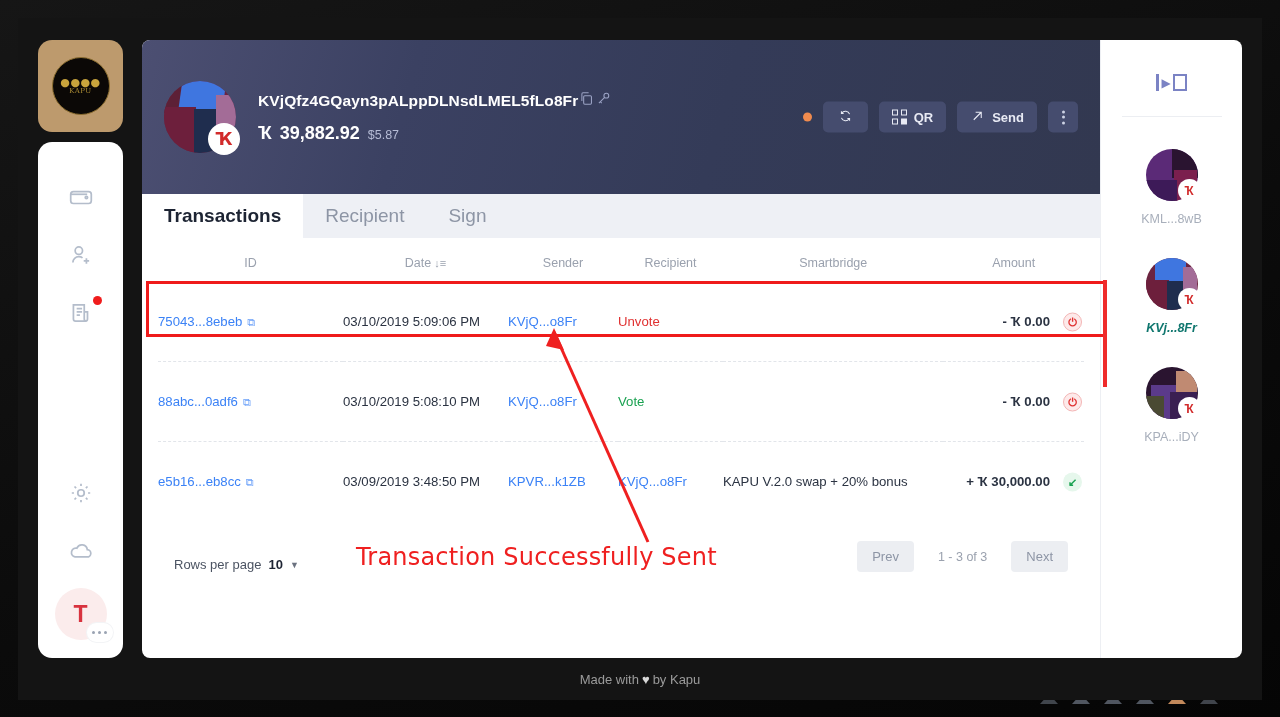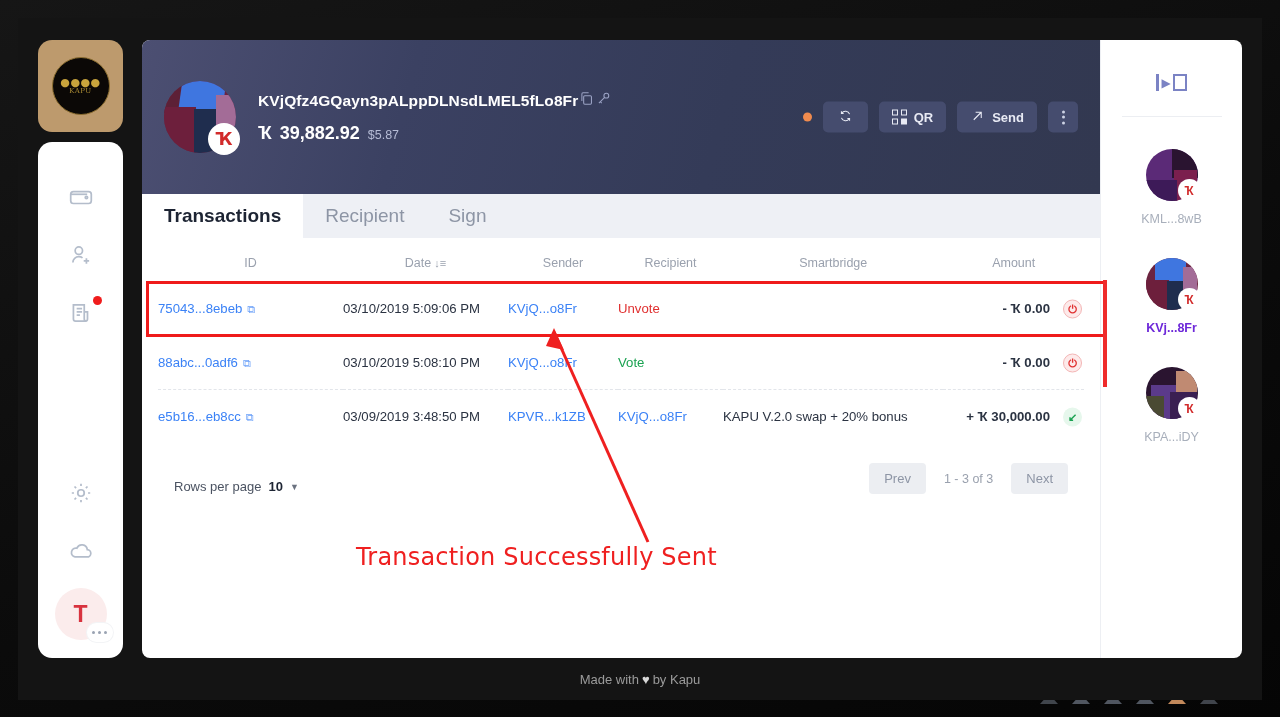--- a/index.html
+++ b/index.html
@@ -148,21 +148,21 @@
 
   
   .table-wrap { padding: 0 16px; }
   table { width: 100%; border-collapse: collapse; }
   thead th {
     font-size: 12.5px; color: #9aa1ae; font-weight: 400; text-align: center;
     padding: 18px 0 12px 0; white-space: nowrap;
   }
   thead th.right { text-align: center; }
   .sort-ico { display: inline-block; margin-left: 3px; font-size: 11px; color: #9aa1ae; }
-  tbody td { padding: 19px 0; font-size: 13.2px; color: #2b3342; border-top: 1px dashed #e2e5ea; }
+  tbody td { padding: 32px 0; font-size: 13.2px; color: #2b3342; border-top: 1px dashed #e2e5ea; }
   tbody tr:first-child td { border-top: none; }
   .cell-id { color: #3b82f6; }
   .cell-id .ext { margin-left: 5px; font-size: 11px; opacity: .75; }
   .cell-link { color: #3b82f6; }
   .cell-unvote { color: #e03131; }
   .cell-vote { color: #1aa251; }
   td.amount { text-align: right; font-weight: 700; white-space: nowrap; padding-right: 34px; position: relative; }
   .amt-ico {
     position: absolute; right: 2px; top: 50%; transform: translateY(-50%);
     width: 19px; height: 19px; border-radius: 50%;
@@ -170,21 +170,21 @@
     font-size: 11px;
   }
   .amt-ico.out { background: #fdeaea; color: #e03131; border: 1px solid #f3b5b5; }
   .amt-ico.in { background: #e6f7ec; color: #1aa251; }
 
   
   .pager { display: flex; align-items: flex-end; justify-content: space-between; padding: 20px 16px 0 16px; }
   .rows-per-page { font-size: 13px; color: #4b5362; display: flex; align-items: center; gap: 7px; }
   .rows-per-page b { color: #1d2433; font-weight: 700; }
   .caret { font-size: 9px; color: #6b7280; }
-  .pager-right { display: flex; align-items: center; gap: 18px; }
+  .pager-right { display: flex; align-items: center; gap: 24px; }
   .pg-btn {
     background: #eceef2; color: #8d95a5; font-size: 13px;
     padding: 8px 15px; border-radius: 4px; cursor: pointer;
   }
   .pg-count { font-size: 12.5px; color: #9aa1ae; }
 
   
   .rightbar {
     width: 142px; background: #fff; border-radius: 0 8px 8px 0;
     border-left: 1px solid #edeff3;
@@ -199,21 +199,21 @@
   .rb-avatar { position: relative; width: 52px; height: 52px; }
   .rb-ident { width: 52px; height: 52px; border-radius: 50%; overflow: hidden; position: relative; }
   .rb-ident .a { position: absolute; inset: 0; }
   .rb-badge {
     position: absolute; right: -3px; bottom: -1px;
     width: 23px; height: 23px; border-radius: 50%; background: #fff;
     display: flex; align-items: center; justify-content: center;
     color: #d22b2b; font-size: 12px; font-weight: 700;
   }
   .rb-label { margin-top: 11px; font-size: 12.5px; color: #a8afbb; }
-  .rb-item.active .rb-label { color: #6d28d9; font-weight: 700; }
+  .rb-item.active .rb-label { color: #0f766e; font-weight: 700; font-style: italic; }
 
   
   .app-footer {
     height: 42px; display: flex; align-items: center; justify-content: center;
     color: #9b9b9b; font-size: 13px;
   }
   .app-footer .heart { color: #d9d9d9; margin: 0 3px; }
 
   
   .anno-box {

